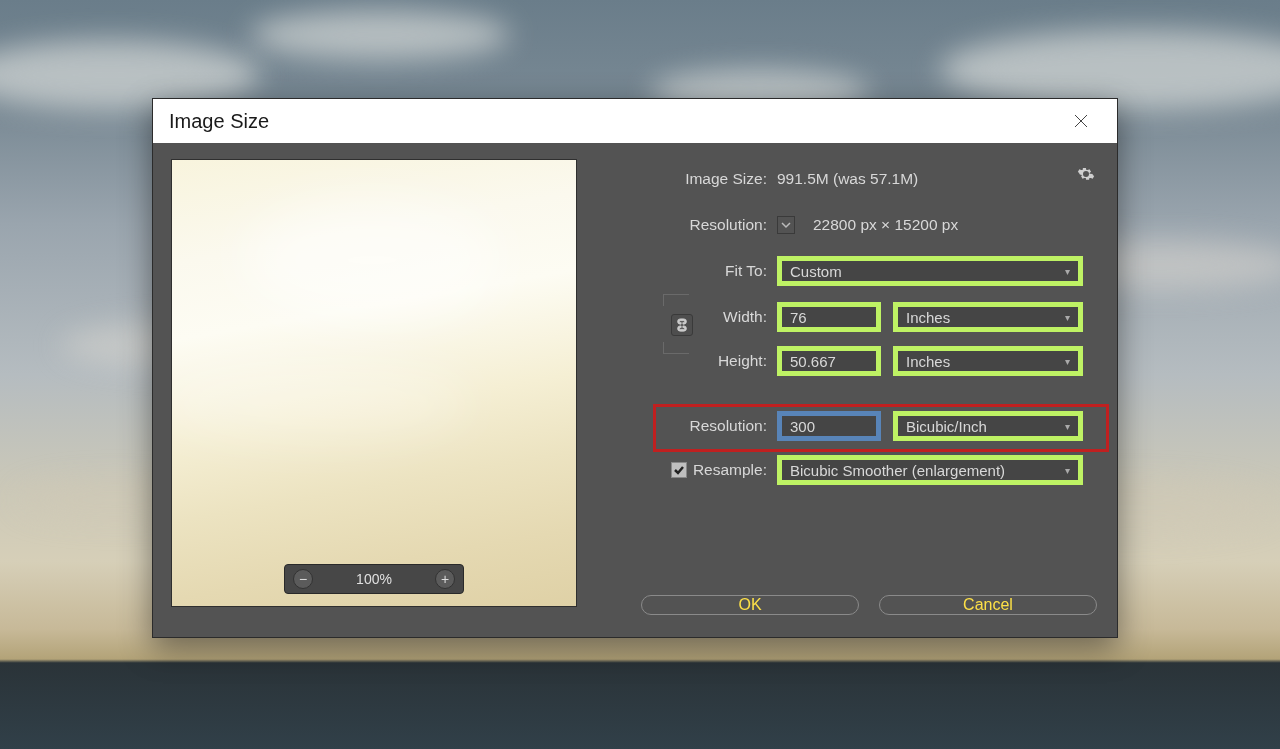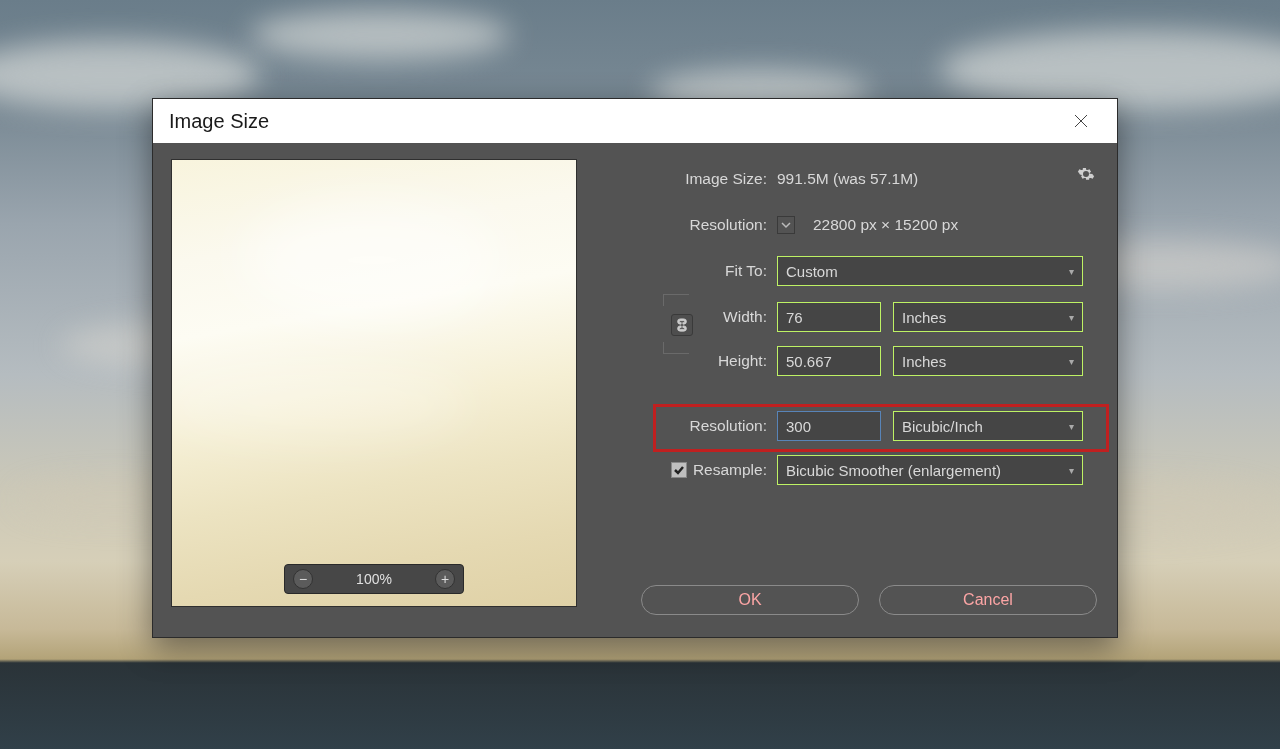--- a/index.html
+++ b/index.html
@@ -95,21 +95,21 @@
   .row { display: flex; align-items: center; height: 32px; margin-bottom: 14px; }
   .row.compact { margin-bottom: 12px; }
   .lbl { width: 172px; text-align: right; padding-right: 10px; }
   .val { flex: 1; display: flex; align-items: center; gap: 12px;}
   .gear { position: absolute; right: 4px; top: 6px; cursor: pointer; }
   .gear svg { width: 18px; height: 18px; fill: #cfcfcf; }
   .chev { width: 18px; height: 18px; border: 1px solid #3a3a3a; background:#535353; display:inline-flex; align-items:center; justify-content:center; margin-right:6px;}
   .chev svg { width:10px; height:10px; stroke:#bbb; stroke-width:1.5; fill:none;}
   .select, .input {
     background: #454545;
-    border: 1px solid #bef264;
+    border: 5px solid #bef264;
     color: #d8d8d8;
     height: 30px;
     padding: 0 8px;
     display: flex; align-items: center;
     font-size: 15px;
   }
   .select { position: relative; justify-content: space-between; cursor: pointer; }
   .select .caret { font-size: 10px; color: #aaa; }
   .sel-wide { width: 306px; }
   .input-sm { width: 104px; }
@@ -138,25 +138,25 @@
   .chk {
     width: 16px; height: 16px; border: 1px solid #888; background: #bfbfbf;
     display:inline-flex; align-items:center; justify-content:center; margin-right:6px;
   }
   .chk svg { width:12px; height:12px; stroke:#222; stroke-width:2.5; fill:none;}
   .buttons {
     position: absolute; bottom: 6px; left: 0; right: 2px;
     display: flex; gap: 20px; padding-left: 36px;
   }
   .btn {
-    flex: 1; height: 30px;
+    flex: 1; height: 20px;
     border: 1px solid #8a8a8a;
     border-radius: 17px;
     background: transparent;
-    color: #fca5a5;
+    color: #fde047;
     display: flex; align-items: center; justify-content: center;
     cursor: pointer;
     font-size: 16px;
   }
 </style>
 </head>
 <body>
 
 <div class="cloud a"></div>
 <div class="cloud b"></div>

